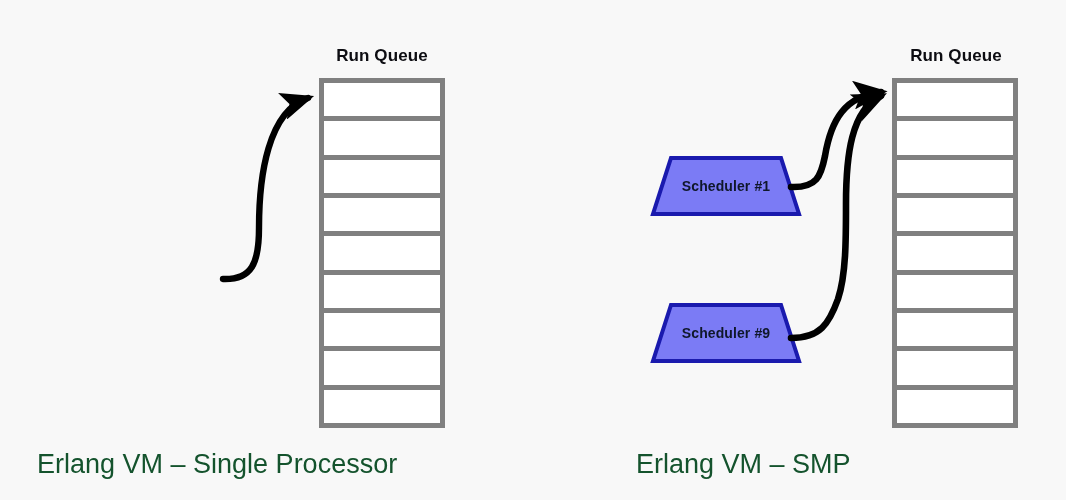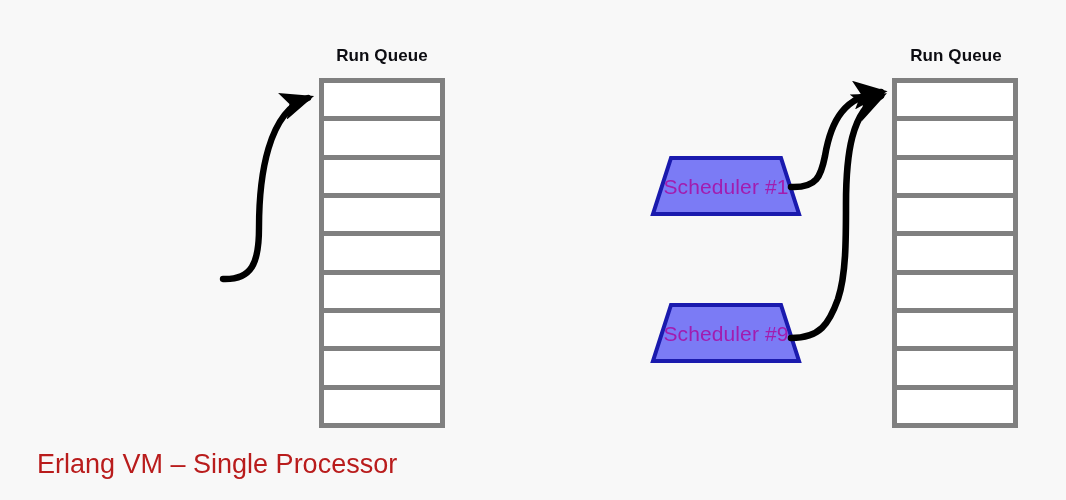--- a/index.html
+++ b/index.html
@@ -71,43 +71,44 @@
   }
   .scheduler svg {
     position: absolute;
     left: 0;
     top: 0;
     overflow: visible;
   }
   .scheduler-label {
     position: relative;
     z-index: 2;
-    color: #a21caf;
-    font-size: 21px;
+    color: #0f172a;
+    font-size: 14px;
     line-height: 1;
     white-space: nowrap;
     letter-spacing: 0.1px;
+    font-weight: bold;
   }
 
   
   .arrows {
     position: absolute;
     left: 0;
     top: 0;
     width: 533px;
     height: 500px;
     pointer-events: none;
     overflow: visible;
   }
 
   
   .caption {
     position: absolute;
     font-size: 27px;
-    color: #b91c1c;
+    color: #14532d;
     white-space: nowrap;
     line-height: 32px;
     font-weight: 400;
   }
 </style>
 </head>
 <body>
 
 <div id="stage">
 
@@ -173,15 +174,16 @@
     <svg class="arrows" viewBox="0 0 533 500">
       <defs>
         <marker id="arrowhead-b" markerWidth="5.2" markerHeight="4.4" refX="4.2" refY="2.2" orient="auto" markerUnits="strokeWidth">
           <path d="M0,0 L5.2,2.2 L0,4.4 L1.15,2.2 Z" fill="#000000"></path>
         </marker>
       </defs>
       <path d="M 258,171 C 284,172 288,160 292,140 C 298,104 312,80 348,76" fill="none" stroke="#000000" stroke-width="6.6" stroke-linecap="round" marker-end="url(#arrowhead-b)"></path>
       <path d="M 258,322 C 287,322 296,308 305,283 C 313,259 313,224 313,188 C 313,140 318,94 348,80" fill="none" stroke="#000000" stroke-width="6.6" stroke-linecap="round" marker-end="url(#arrowhead-b)"></path>
     </svg>
 
+    <div class="caption" style="left:103px; top:432px;">Erlang VM – SMP</div>
   </div>
 
 </div>
 
 </body></html>

